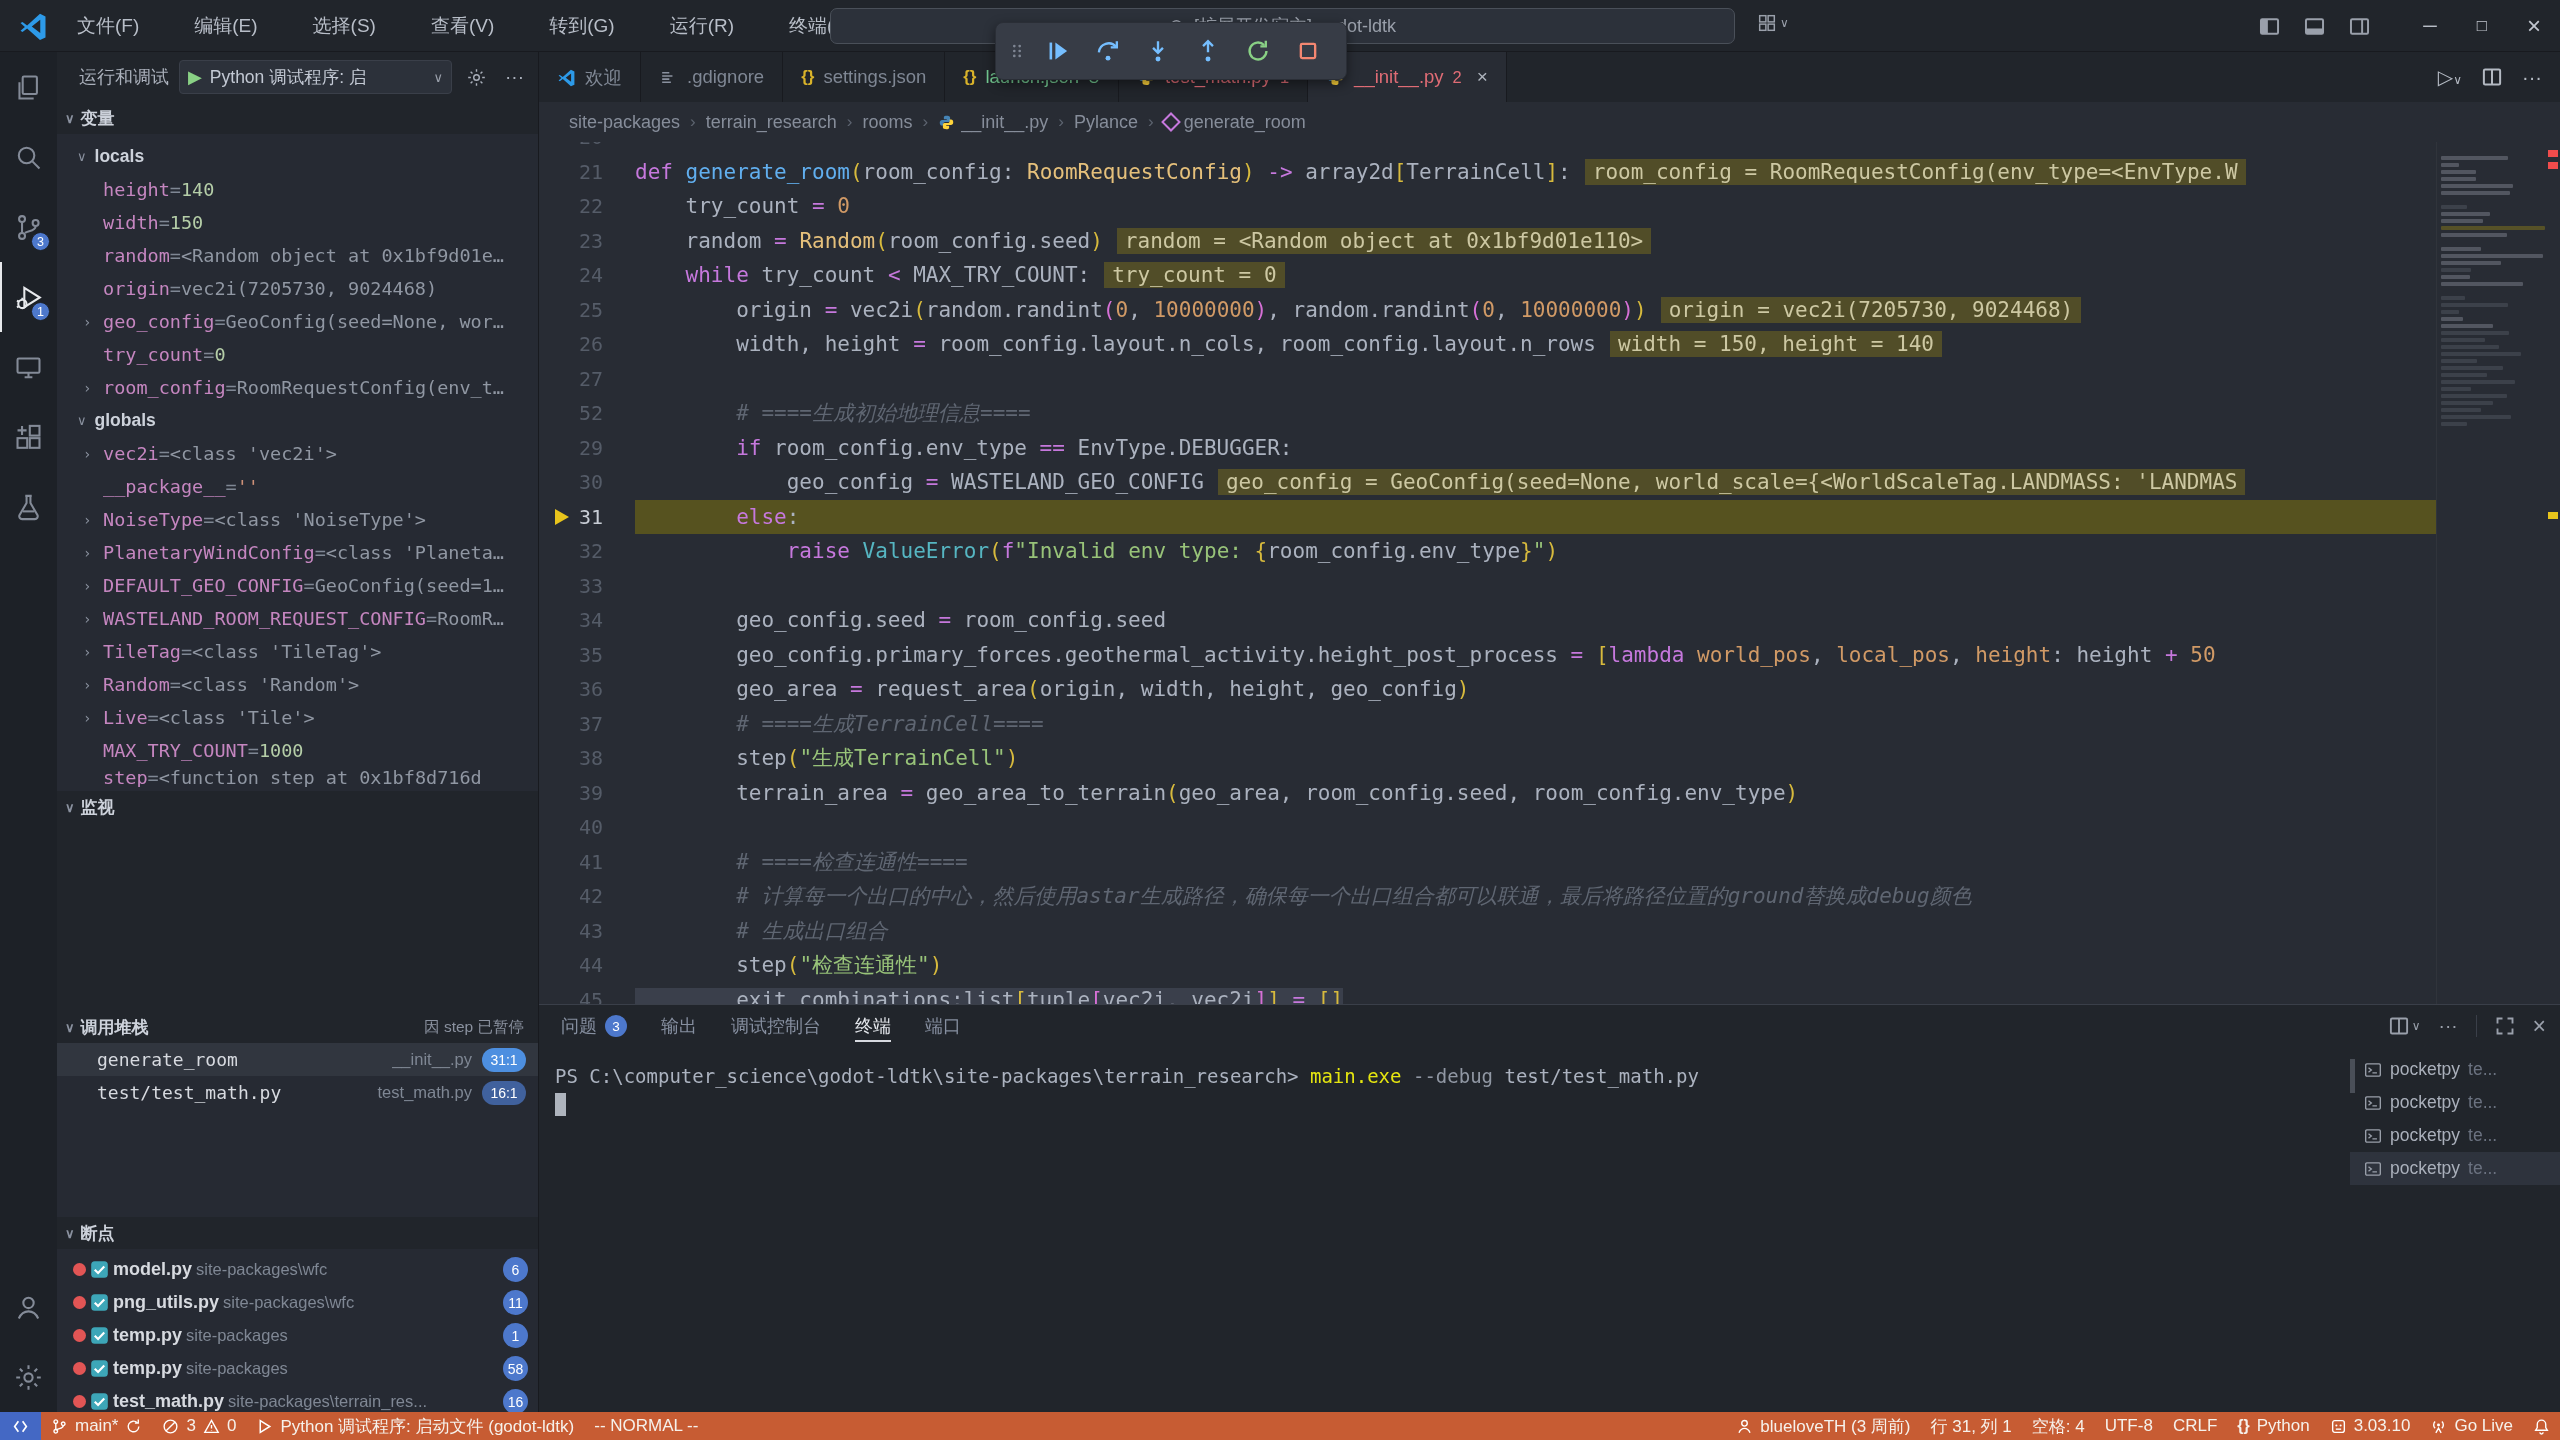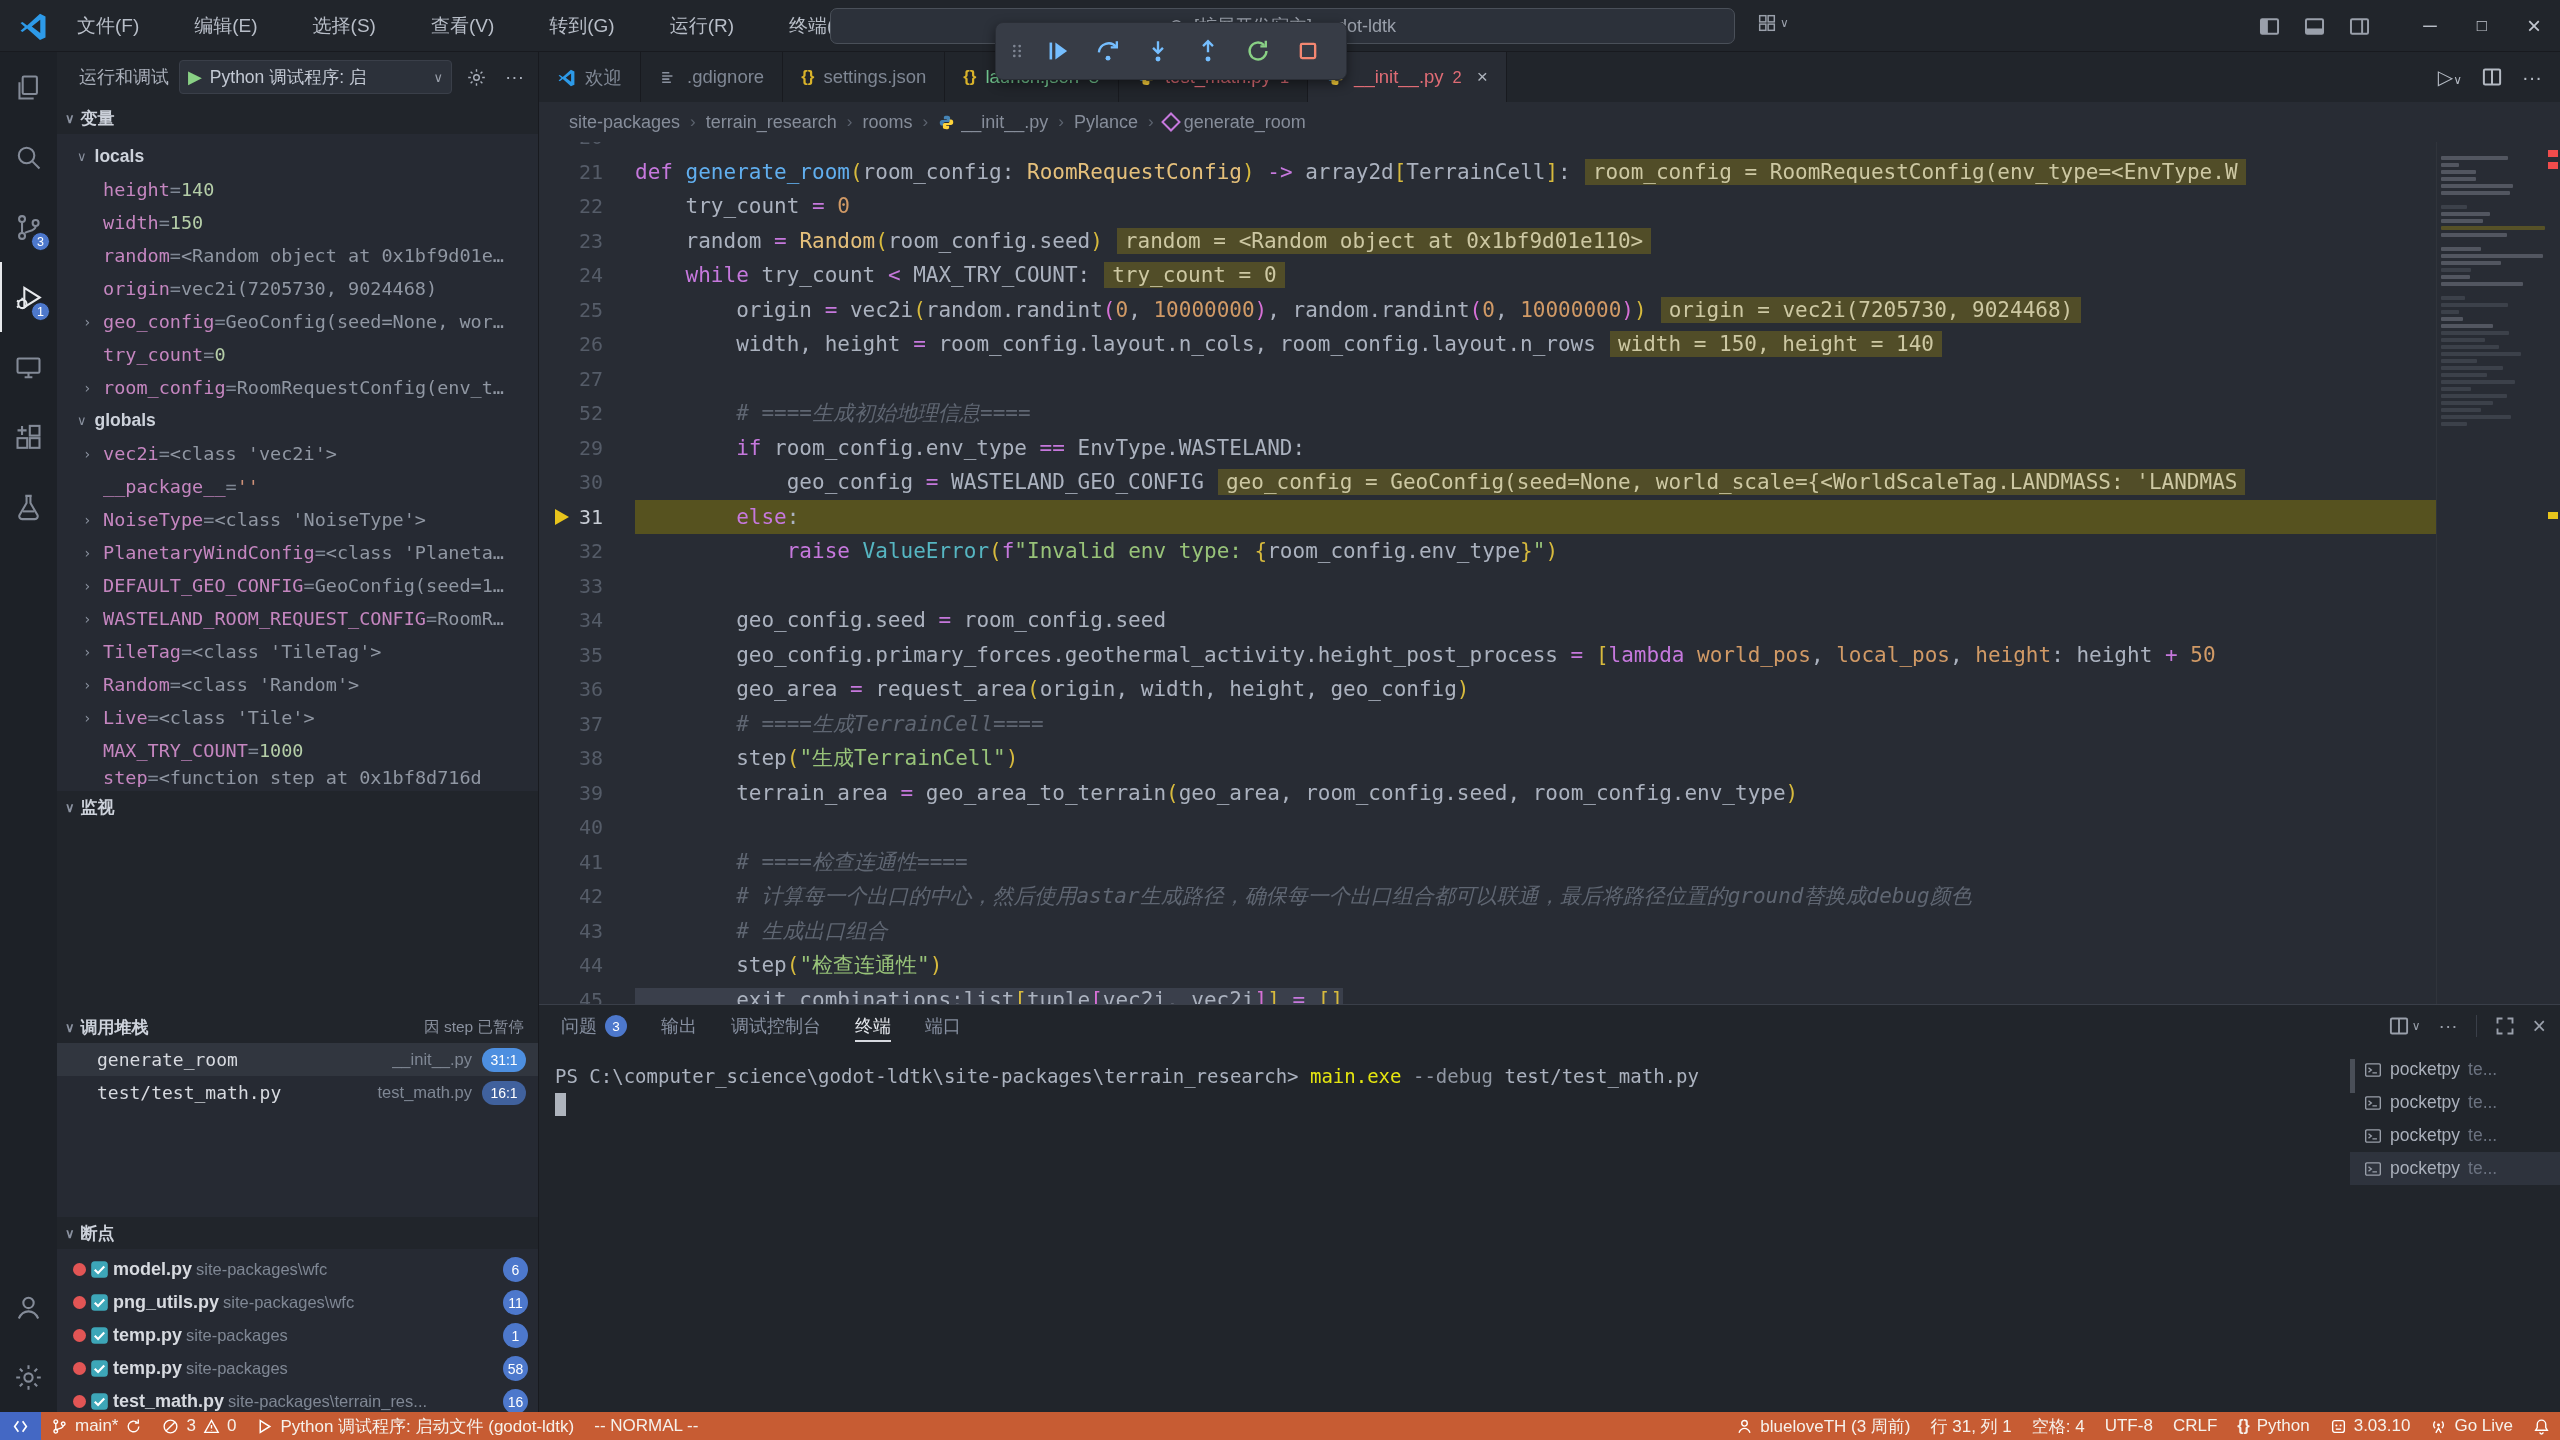--- a/index.html
+++ b/index.html
@@ -695,21 +695,21 @@
       <div class="code" id="code">
           <div class="cl first"><div class="ln">20</div><div class="ct"></div></div>
           <div class="cl"><div class="ln">21</div><div class="ct"><span class="tk tk-k">def </span><span class="tk tk-f">generate_room</span><span class="tk tk-g">(</span><span class="tk tk-w">room_config</span><span class="tk tk-w">: </span><span class="tk tk-t">RoomRequestConfig</span><span class="tk tk-g">)</span><span class="tk tk-w"> </span><span class="tk tk-k">-&gt;</span><span class="tk tk-w"> array2d</span><span class="tk tk-g">[</span><span class="tk tk-w">TerrainCell</span><span class="tk tk-g">]</span><span class="tk tk-w">:</span><span class="hint">room_config = RoomRequestConfig(env_type=&lt;EnvType.W</span></div></div>
           <div class="cl"><div class="ln">22</div><div class="ct"><span class="tk tk-w">    try_count </span><span class="tk tk-k">=</span><span class="tk tk-w"> </span><span class="tk tk-n">0</span></div></div>
           <div class="cl"><div class="ln">23</div><div class="ct"><span class="tk tk-w">    random </span><span class="tk tk-k">=</span><span class="tk tk-w"> </span><span class="tk tk-t">Random</span><span class="tk tk-g">(</span><span class="tk tk-w">room_config.seed</span><span class="tk tk-g">)</span><span class="hint">random = &lt;Random object at 0x1bf9d01e110&gt;</span></div></div>
           <div class="cl"><div class="ln">24</div><div class="ct"><span class="tk tk-k">    while</span><span class="tk tk-w"> try_count </span><span class="tk tk-k">&lt;</span><span class="tk tk-w"> MAX_TRY_COUNT:</span><span class="hint">try_count = 0</span></div></div>
           <div class="cl"><div class="ln">25</div><div class="ct"><span class="tk tk-w">        origin </span><span class="tk tk-k">=</span><span class="tk tk-w"> vec2i</span><span class="tk tk-g">(</span><span class="tk tk-w">random.randint</span><span class="tk tk-m">(</span><span class="tk tk-n">0</span><span class="tk tk-w">, </span><span class="tk tk-n">10000000</span><span class="tk tk-m">)</span><span class="tk tk-w">, random.randint</span><span class="tk tk-m">(</span><span class="tk tk-n">0</span><span class="tk tk-w">, </span><span class="tk tk-n">10000000</span><span class="tk tk-m">)</span><span class="tk tk-g">)</span><span class="hint">origin = vec2i(7205730, 9024468)</span></div></div>
           <div class="cl"><div class="ln">26</div><div class="ct"><span class="tk tk-w">        width, height </span><span class="tk tk-k">=</span><span class="tk tk-w"> room_config.layout.n_cols, room_config.layout.n_rows</span><span class="hint">width = 150, height = 140</span></div></div>
           <div class="cl"><div class="ln">27</div><div class="ct"></div></div>
           <div class="cl"><div class="ln">52</div><div class="ct"><span class="tk tk-c">        # ====生成初始地理信息====</span></div></div>
-          <div class="cl"><div class="ln">29</div><div class="ct"><span class="tk tk-k">        if</span><span class="tk tk-w"> room_config.env_type </span><span class="tk tk-k">==</span><span class="tk tk-w"> EnvType.WASTELAND:</span></div></div>
+          <div class="cl"><div class="ln">29</div><div class="ct"><span class="tk tk-k">        if</span><span class="tk tk-w"> room_config.env_type </span><span class="tk tk-k">==</span><span class="tk tk-w"> EnvType.DEBUGGER:</span></div></div>
           <div class="cl"><div class="ln">30</div><div class="ct"><span class="tk tk-w">            geo_config </span><span class="tk tk-k">=</span><span class="tk tk-w"> WASTELAND_GEO_CONFIG</span><span class="hint">geo_config = GeoConfig(seed=None, world_scale={&lt;WorldScaleTag.LANDMASS: 'LANDMAS</span></div></div>
           <div class="cl cur"><span class="cur-arrow"></span><div class="ln">31</div><div class="ct"><span class="tk tk-k">        else</span><span class="tk tk-w">:</span></div></div>
           <div class="cl"><div class="ln">32</div><div class="ct"><span class="tk tk-k">            raise</span><span class="tk tk-w"> </span><span class="tk tk-cy">ValueError</span><span class="tk tk-g">(</span><span class="tk tk-k">f</span><span class="tk tk-s">"Invalid env type: </span><span class="tk tk-g">{</span><span class="tk tk-w">room_config.env_type</span><span class="tk tk-g">}</span><span class="tk tk-s">"</span><span class="tk tk-g">)</span></div></div>
           <div class="cl"><div class="ln">33</div><div class="ct"></div></div>
           <div class="cl"><div class="ln">34</div><div class="ct"><span class="tk tk-w">        geo_config.seed </span><span class="tk tk-k">=</span><span class="tk tk-w"> room_config.seed</span></div></div>
           <div class="cl"><div class="ln">35</div><div class="ct"><span class="tk tk-w">        geo_config.primary_forces.geothermal_activity.height_post_process </span><span class="tk tk-k">=</span><span class="tk tk-w"> </span><span class="tk tk-g">[</span><span class="tk tk-k">lambda</span><span class="tk tk-w"> </span><span class="tk tk-p">world_pos</span><span class="tk tk-w">, </span><span class="tk tk-p">local_pos</span><span class="tk tk-w">, </span><span class="tk tk-p">height</span><span class="tk tk-w">: height </span><span class="tk tk-k">+</span><span class="tk tk-w"> </span><span class="tk tk-n">50</span></div></div>
           <div class="cl"><div class="ln">36</div><div class="ct"><span class="tk tk-w">        geo_area </span><span class="tk tk-k">=</span><span class="tk tk-w"> request_area</span><span class="tk tk-g">(</span><span class="tk tk-w">origin, width, height, geo_config</span><span class="tk tk-g">)</span></div></div>
           <div class="cl"><div class="ln">37</div><div class="ct"><span class="tk tk-c">        # ====生成TerrainCell====</span></div></div>
           <div class="cl"><div class="ln">38</div><div class="ct"><span class="tk tk-w">        step</span><span class="tk tk-g">(</span><span class="tk tk-s">"生成TerrainCell"</span><span class="tk tk-g">)</span></div></div>
           <div class="cl"><div class="ln">39</div><div class="ct"><span class="tk tk-w">        terrain_area </span><span class="tk tk-k">=</span><span class="tk tk-w"> geo_area_to_terrain</span><span class="tk tk-g">(</span><span class="tk tk-w">geo_area, room_config.seed, room_config.env_type</span><span class="tk tk-g">)</span></div></div>

